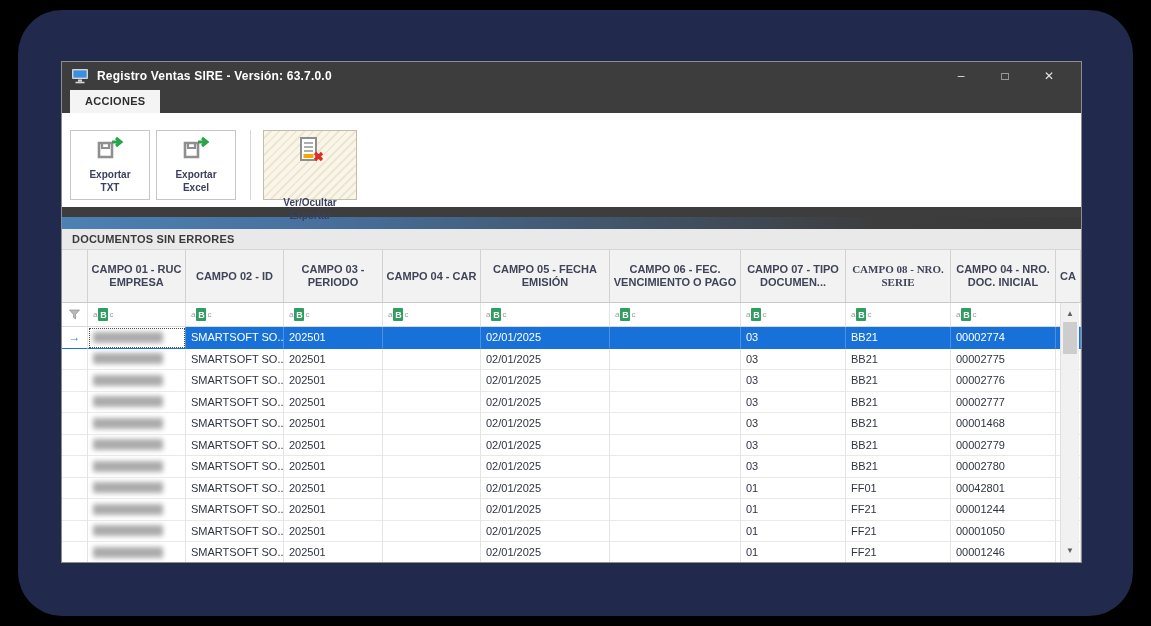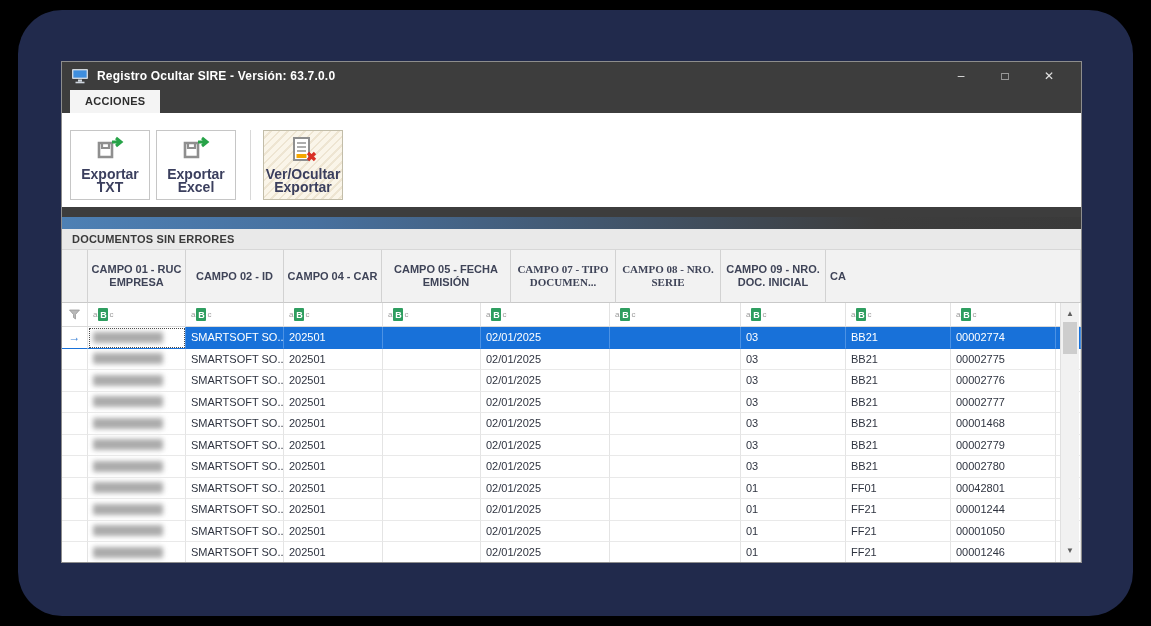--- a/index.html
+++ b/index.html
@@ -20,22 +20,22 @@
 
   
   .tabrow { height:23px; background:#3d3d3d; display:flex; align-items:flex-end; padding-left:8px; }
   .ribbon-tab { background:#f4f4f4; color:#2e2e2e; font-weight:bold; font-size:11px;
                 padding:0 15px; height:23px; line-height:23px; letter-spacing:0.3px; }
 
   
   .ribbon { height:94px; background:#fff; display:flex; align-items:flex-start; padding:17px 0 0 8px; }
   .rbtn { width:80px; height:70px; background:#fff; border:1px solid #c6c6c6; margin-right:6px;
           display:flex; flex-direction:column; align-items:center; padding-top:5px; cursor:default; }
-  .rbtn .rlabel { font-size:14px; font-weight:bold; color:#3b3f5e; line-height:13px; text-align:center; margin-top:4px; }
-  .rbtn.wide { width:80px; }
+  .rbtn .rlabel { font-size:10px; font-weight:bold; color:#3b3f5e; line-height:13px; text-align:center; margin-top:4px; }
+  .rbtn.wide { width:94px;gap:28px; }
   .rbtn.checked { background:repeating-linear-gradient(135deg,#faf5e9 0 4px,#eee5d2 4px 6px);
                   border-color:#c2bda9; }
   .vsep { width:1px; height:70px; background:#d8d8d8; margin:0 12px 0 8px; }
   .ricon { width:30px; height:28px; }
 
   
   .darkstrip { height:10px; background:#3d3d3d; }
   .gradbar { height:12px; background:linear-gradient(to right,#4d80b4 0%,#47709e 25%,#3d3d3d 80%,#3a3a3a 100%); }
   .panel-caption { height:21px; background:#e9e9e9; color:#3a3a3a; font-weight:bold; font-size:11px;
                    line-height:21px; padding-left:10px; letter-spacing:0.2px; border-bottom:1px solid #d7d7d7; }
@@ -87,21 +87,21 @@
 
   <div class="titlebar">
     <span class="app-icon">
       <svg viewBox="0 0 18 16" width="18" height="16">
         <rect x="1" y="1" width="16" height="10" rx="1" fill="#cfd6de"></rect>
         <rect x="2.4" y="2.4" width="13.2" height="7.2" fill="#3e8ede"></rect>
         <rect x="7" y="11.5" width="4" height="2.2" fill="#cfd6de"></rect>
         <rect x="4.5" y="13.7" width="9" height="1.6" fill="#cfd6de"></rect>
       </svg>
     </span>
-    <span class="title-text">Registro Ocultar SIRE - Versión: 63.7.0.0</span>
+    <span class="title-text">Registro Ventas SIRE - Versión: 63.7.0.0</span>
     <div class="win-controls">
       <span class="win-btn">–</span>
       <span class="win-btn">□</span>
       <span class="win-btn">✕</span>
     </div>
   </div>
 
   <div class="tabrow">
     <span class="ribbon-tab">ACCIONES</span>
   </div>
@@ -155,25 +155,27 @@
 
   <div class="darkstrip"></div>
   <div class="gradbar"></div>
   <div class="panel-caption">DOCUMENTOS SIN ERRORES</div>
 
   <div class="grid">
       <div class="hrow">
         <div class="hcell ind" style="width: 26px;"></div>
         <div class="hcell" style="width: 98px;">CAMPO 01 - RUC EMPRESA</div>
         <div class="hcell" style="width: 98px;">CAMPO 02 - ID</div>
+        <div class="hcell" style="width: 99px;">CAMPO 03 - PERIODO</div>
         <div class="hcell" style="width: 98px;">CAMPO 04 - CAR</div>
         <div class="hcell" style="width: 129px;">CAMPO 05 - FECHA EMISIÓN</div>
-        <div class="hcell" style="width: 105px; font-family: Liberation Serif, serif;">CAMPO 07 - TIPO DOCUMEN...</div>
+        <div class="hcell" style="width: 131px;">CAMPO 06 - FEC. VENCIMIENTO O PAGO</div>
+        <div class="hcell" style="width: 105px;">CAMPO 07 - TIPO DOCUMEN...</div>
         <div class="hcell" style="width: 105px; font-family: Liberation Serif, serif;">CAMPO 08 - NRO. SERIE</div>
-        <div class="hcell" style="width: 105px;">CAMPO 09 - NRO. DOC. INICIAL</div>
+        <div class="hcell" style="width: 105px;">CAMPO 04 - NRO. DOC. INICIAL</div>
         <div class="hcell partial">CA</div>
       </div>
       <div class="frow">
         <div class="fcell ind" style="width: 26px;">
           <svg width="11" height="11" viewBox="0 0 11 11">
             <path d="M0.5 1 h10 l-4 4.5 v4.5 l-2 -1.5 v-3 z" fill="#b9b9b9" stroke="#8f8f8f" stroke-width="0.7"></path>
           </svg>
         </div>
         <div class="fcell" style="width: 98px;">
           <span class="abc">

